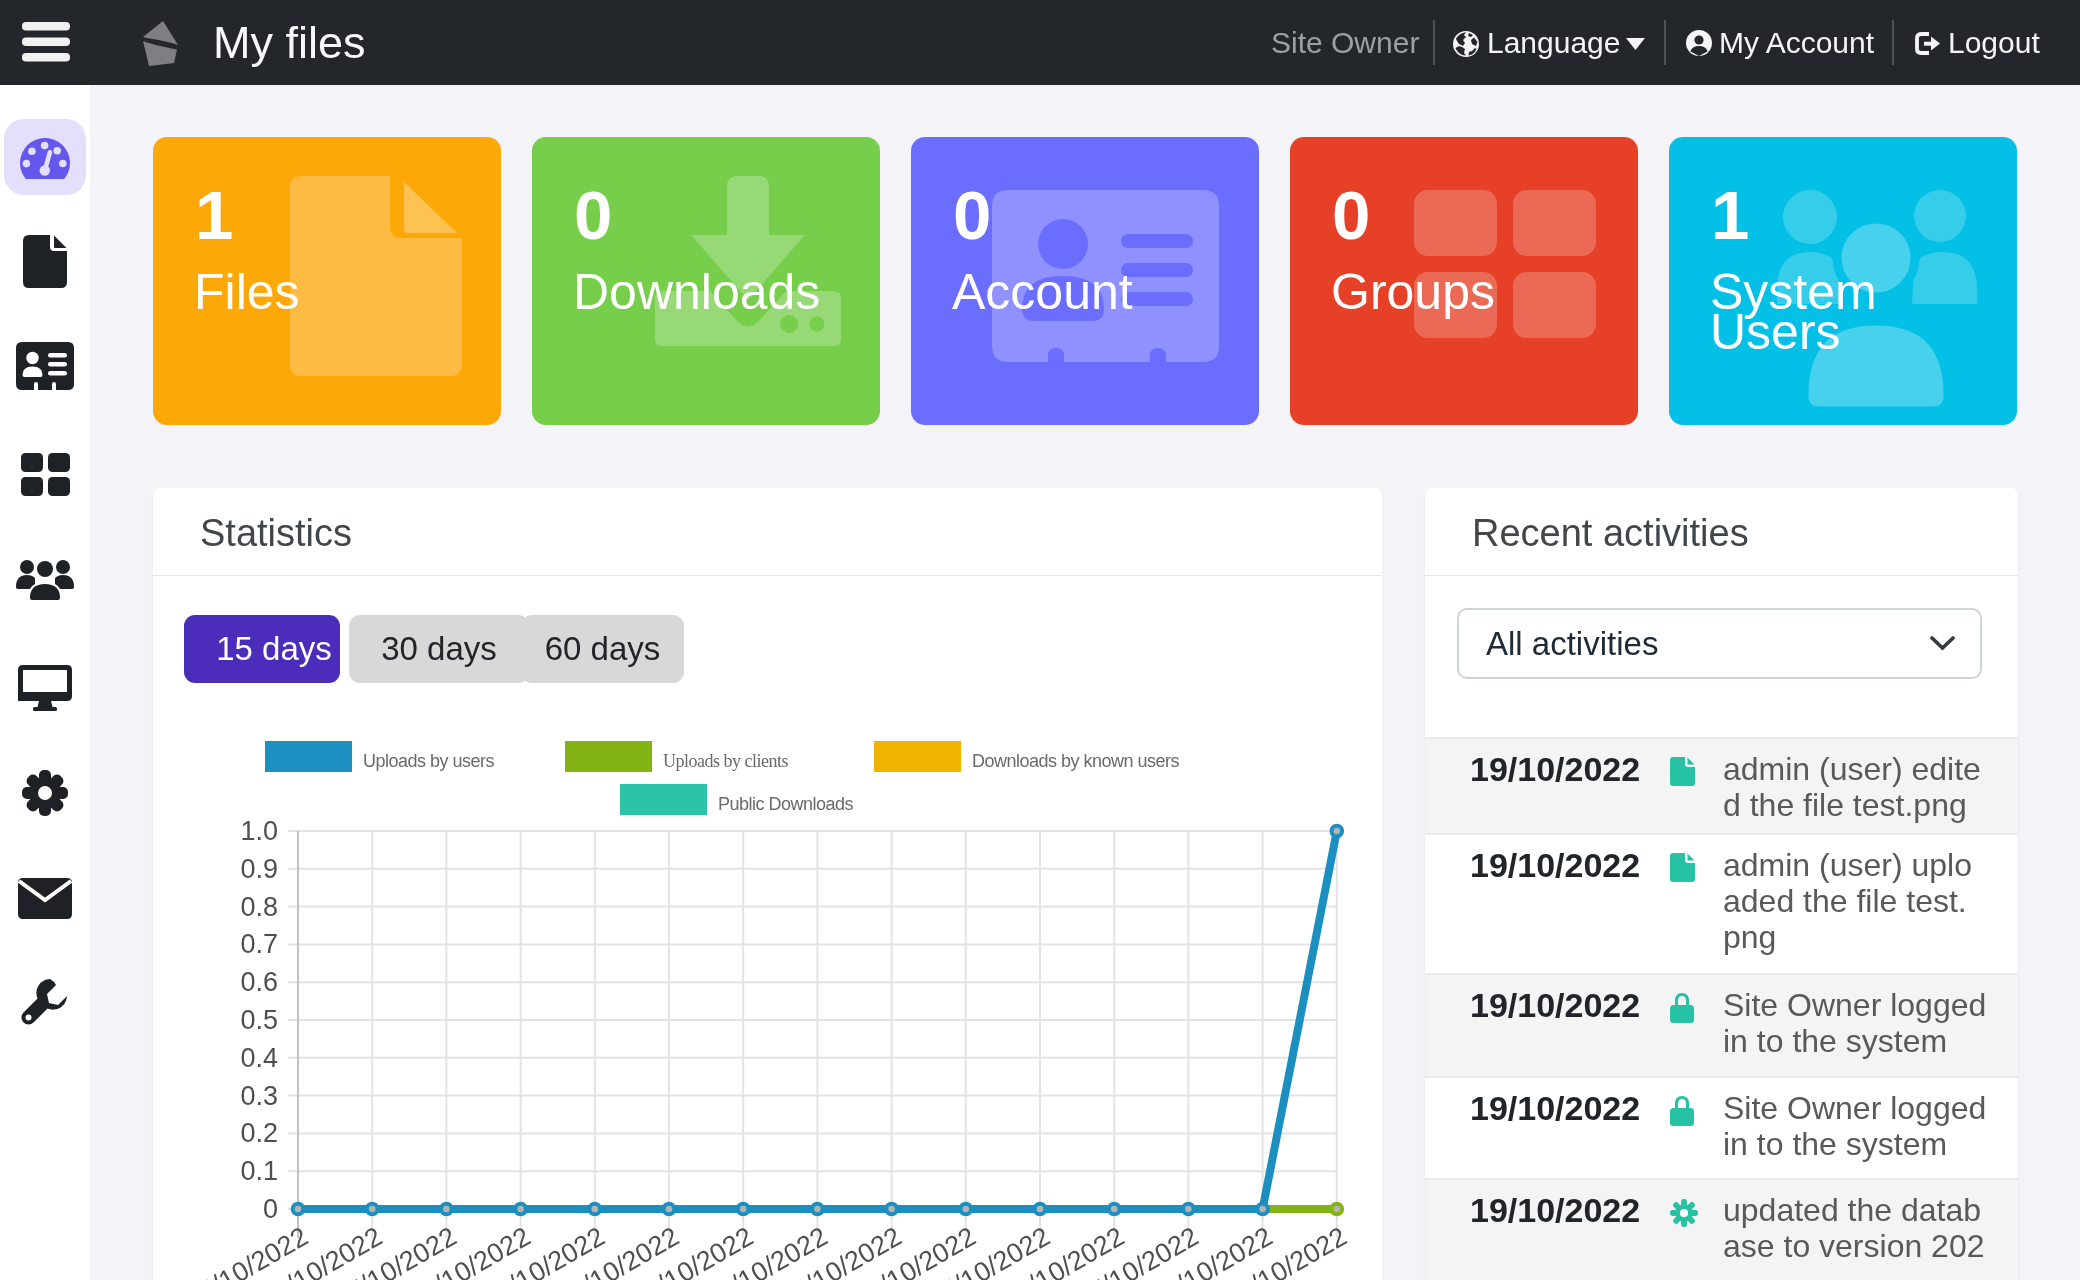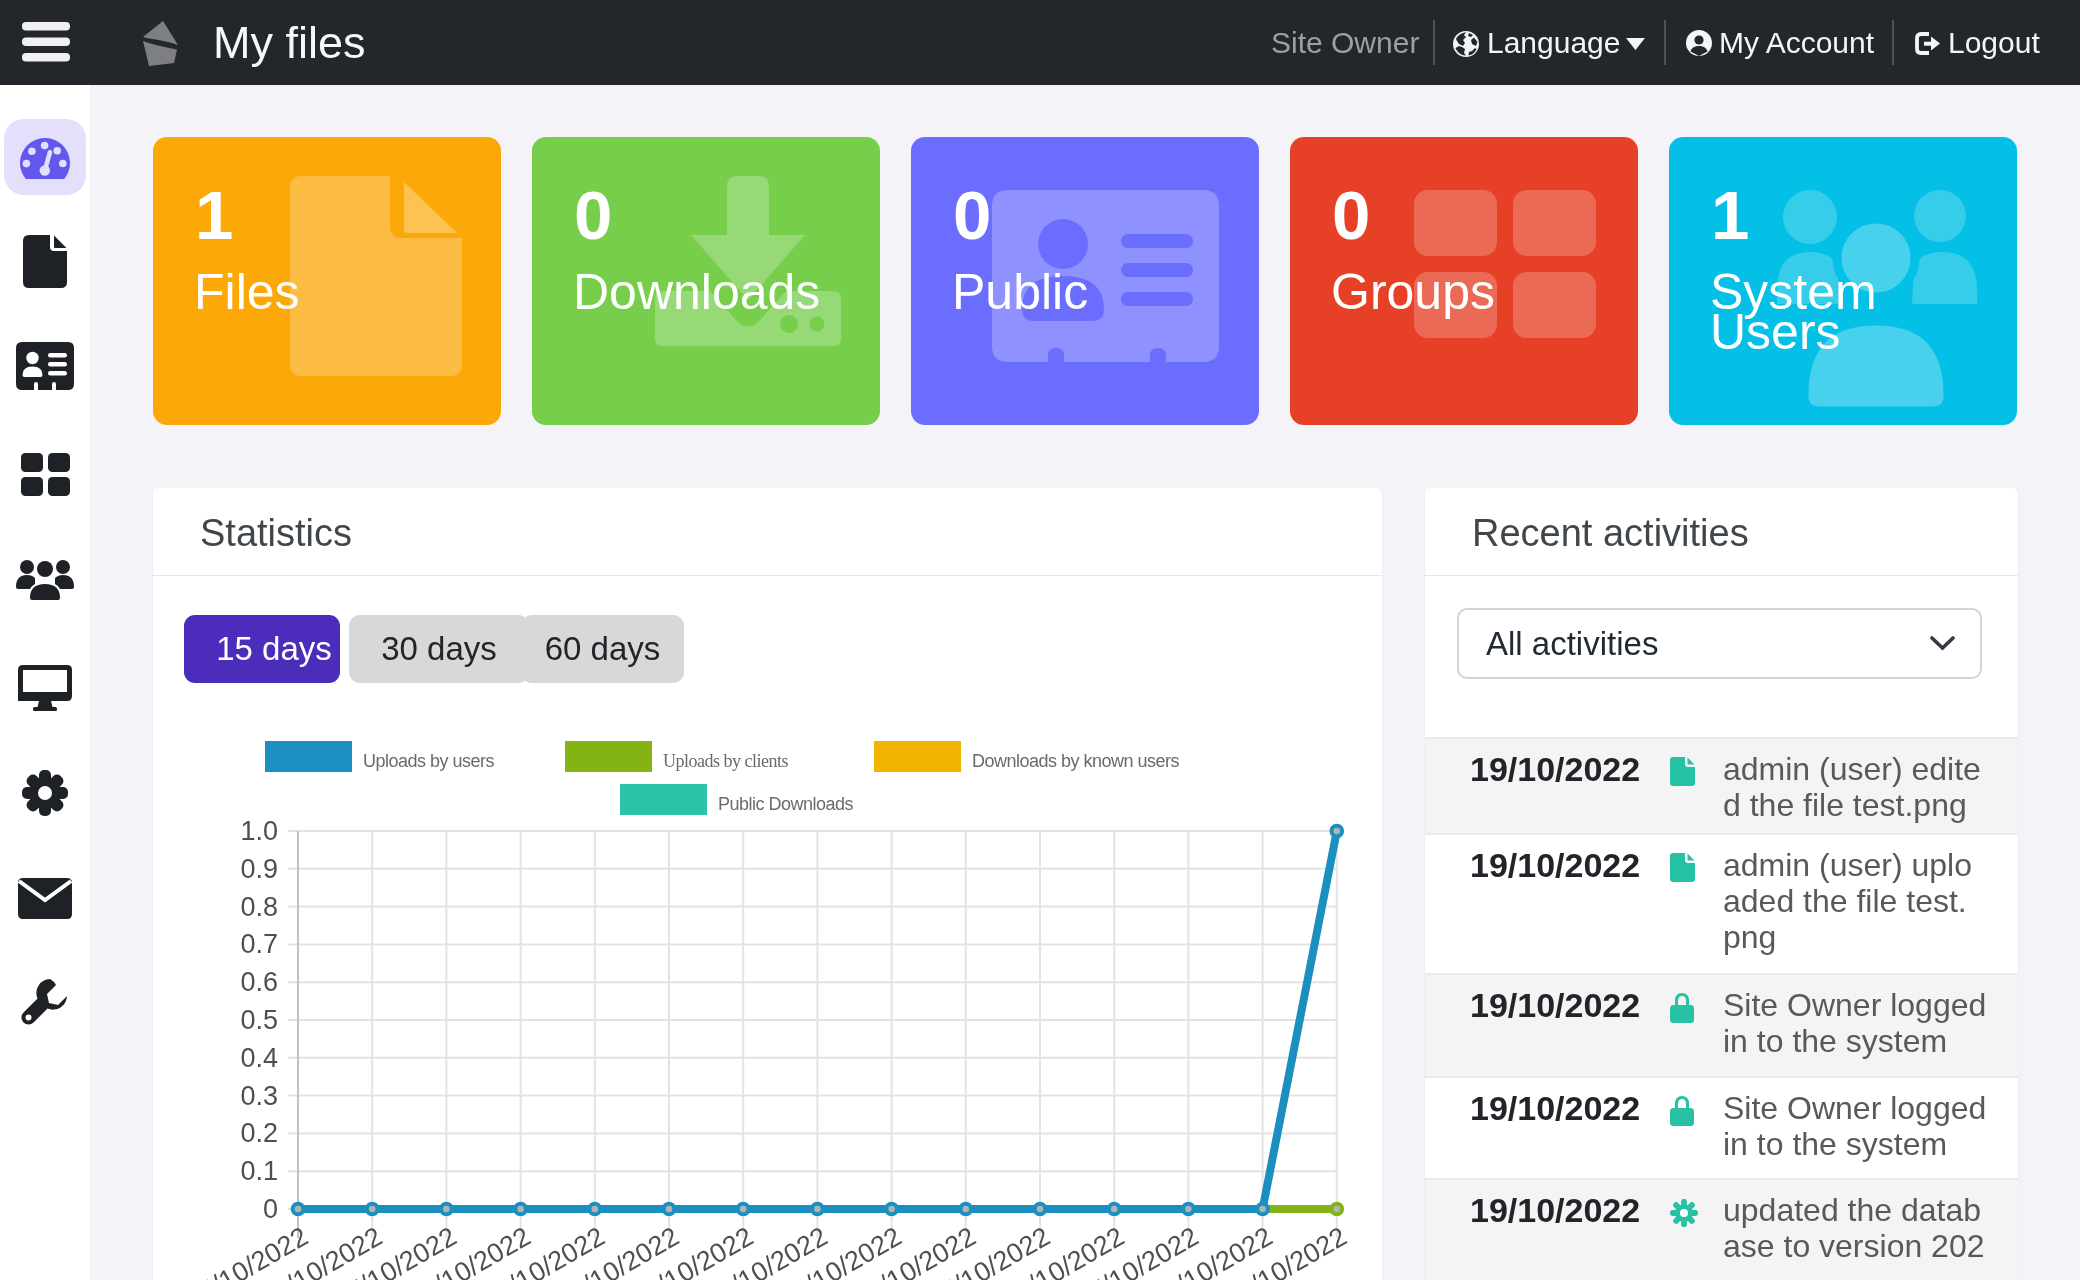--- a/index.html
+++ b/index.html
@@ -183,21 +183,21 @@
       <path d="M0 16 Q0 0 16 0 L211 0 Q227 0 227 16 L227 156 Q227 172 211 172 L174 172 L174 166 Q174 158 166 158 Q158 158 158 166 L158 172 L72 172 L72 166 Q72 158 64 158 Q56 158 56 166 L56 172 L16 172 Q0 172 0 156 Z" fill="#ffffff" opacity="0.25"></path>
       <g fill="#6a6dfe">
         <circle cx="71" cy="54" r="25"></circle>
         <path d="M30 119 Q30 86 71 86 Q112 86 112 119 Q112 131 100 131 L42 131 Q30 131 30 119 Z"></path>
         <rect x="129" y="44" width="72" height="14" rx="7"></rect>
         <rect x="129" y="73" width="72" height="14" rx="7"></rect>
         <rect x="129" y="102" width="72" height="14" rx="7"></rect>
       </g>
     </svg>
     <div class="num">0</div>
-    <div class="lbl">Public</div>
+    <div class="lbl">Account</div>
   </div>
   <div class="card" style="left:1290px;top:137px;background:#e64026;">
     <svg class="bg" style="left:124px;top:53px" width="182" height="158" viewBox="0 0 182 158">
       <g fill="#ffffff" opacity="0.22">
         <rect x="0" y="0" width="83" height="66" rx="14"></rect>
         <rect x="99" y="0" width="83" height="66" rx="14"></rect>
         <rect x="0" y="82" width="83" height="66" rx="14"></rect>
         <rect x="99" y="82" width="83" height="66" rx="14"></rect>
       </g>
     </svg>

